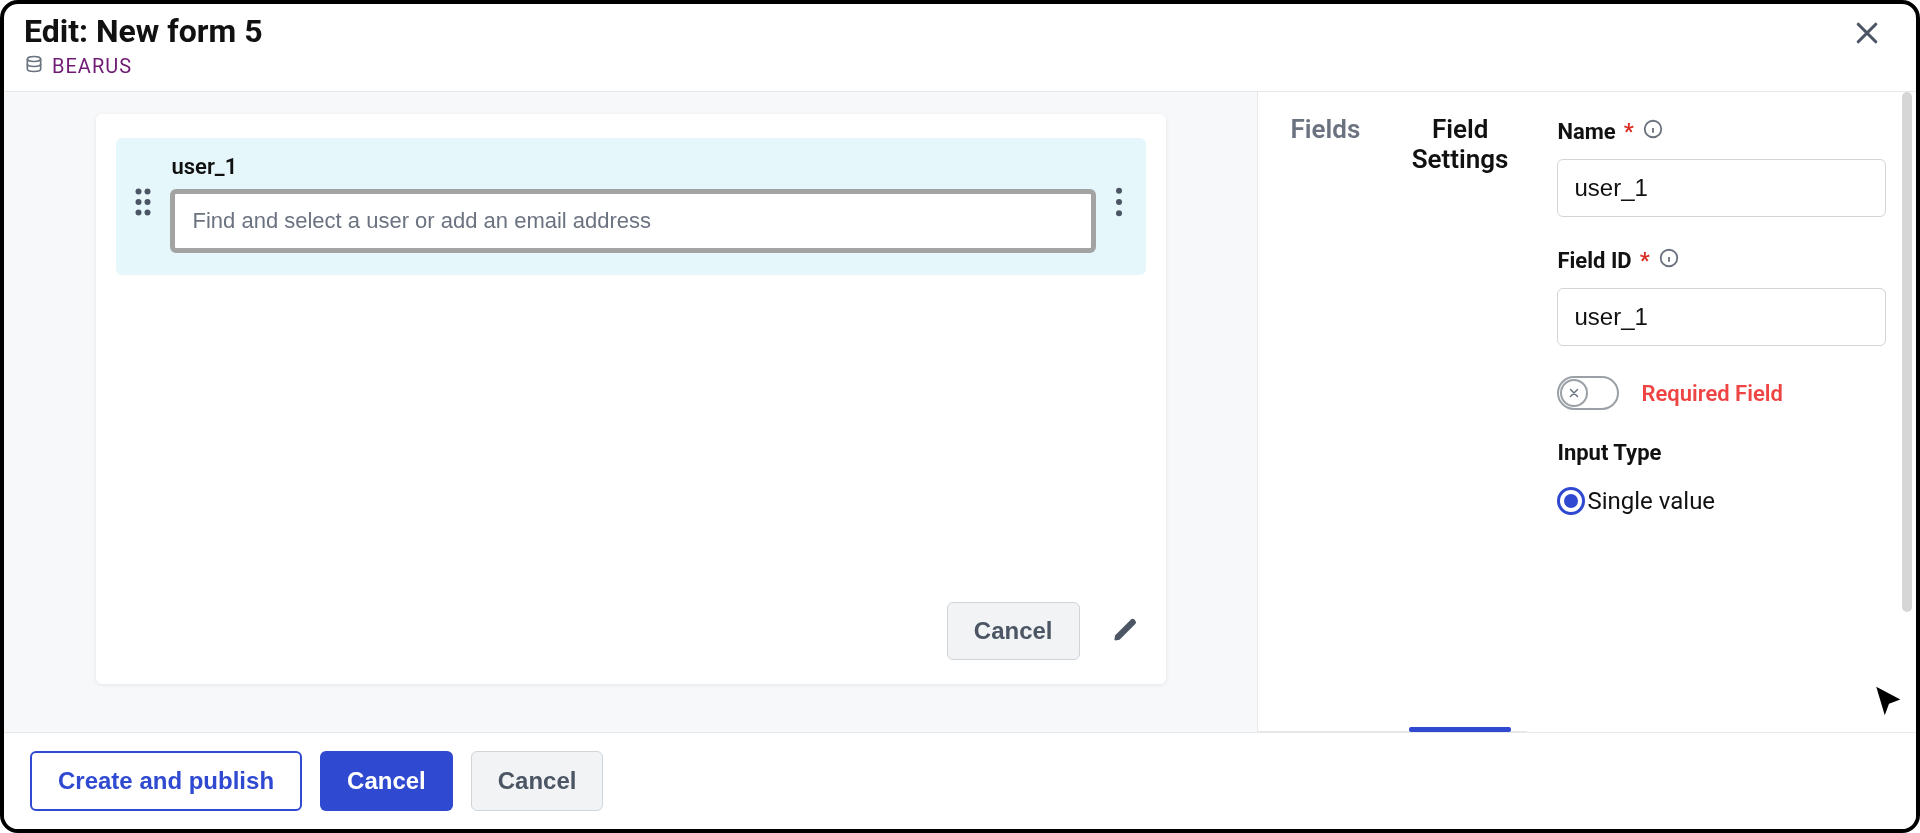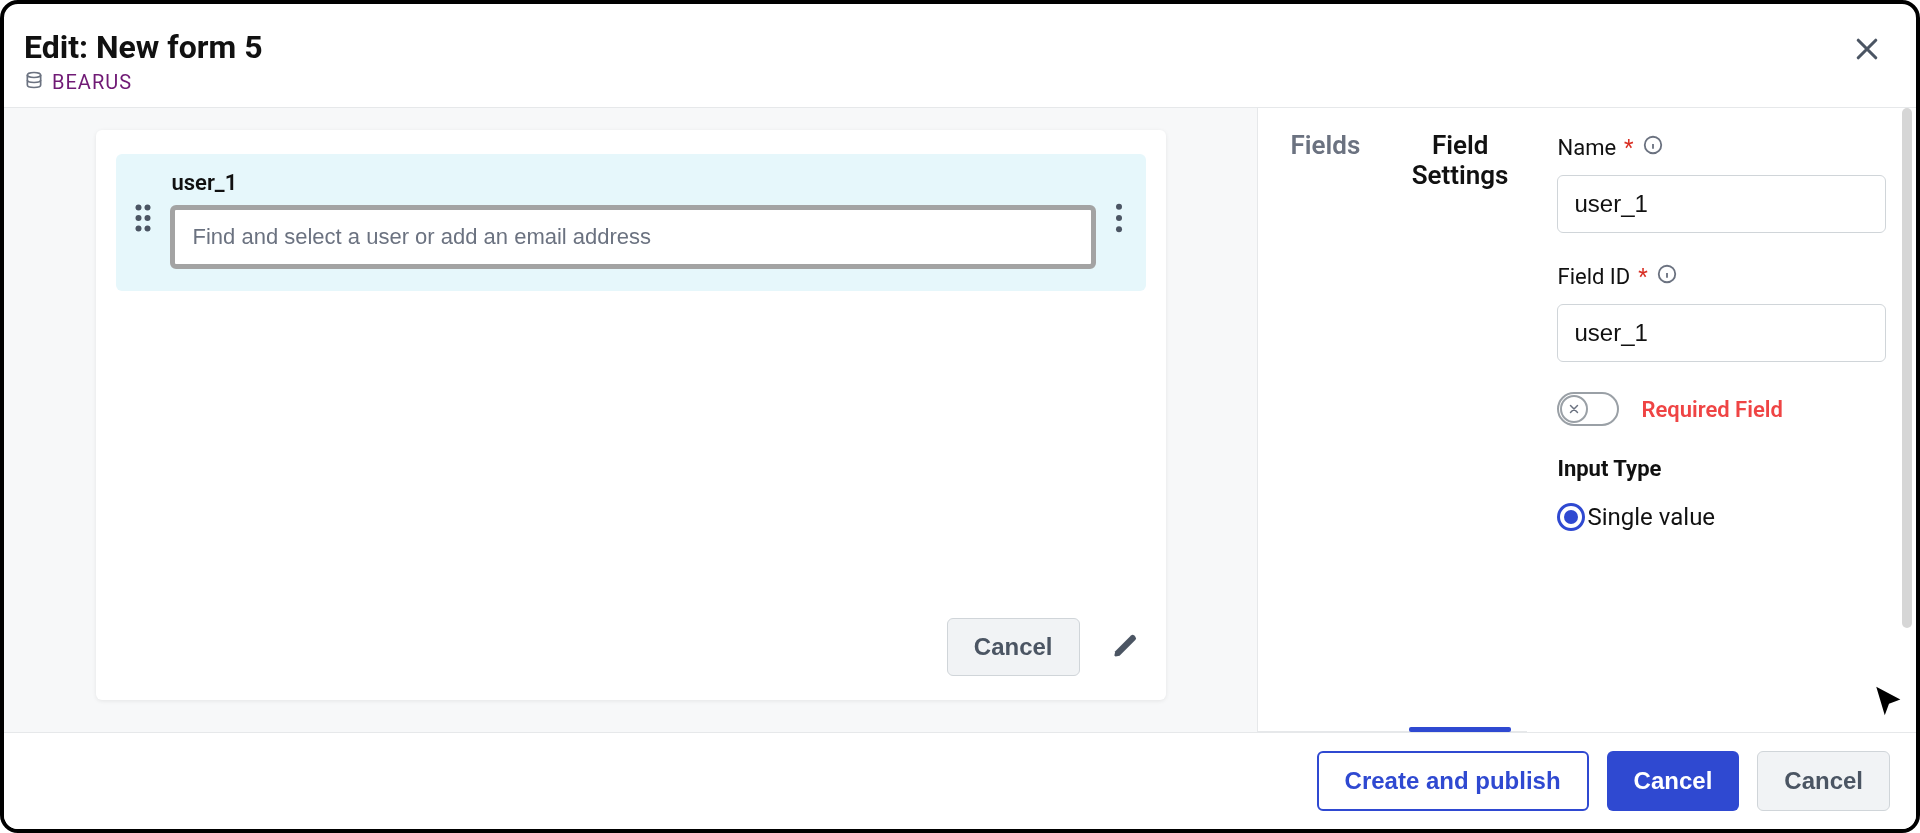--- a/index.html
+++ b/index.html
@@ -5,21 +5,21 @@
 * { box-sizing: border-box; margin: 0; padding: 0; }
 body {
   font-family: -apple-system, BlinkMacSystemFont, "Segoe UI", Roboto, Helvetica, Arial, sans-serif;
   background: #fff;
   width: 1920px; height: 833px; overflow: hidden;
   border: 4px solid #000; border-radius: 18px;
 }
 .modal { display:flex; flex-direction:column; height:100%; }
 .header {
   display:flex; align-items:flex-start; justify-content:space-between;
-  padding: 24px 28px 12px 20px;
+  padding: 8px 28px 12px 20px;
   border-bottom: 1px solid #e6e8ea;
 }
 .header-left { display:flex; flex-direction:column; gap:4px; }
 .header-title { font-size:32px; font-weight:700; color:#111; }
 .header-sub { display:flex; align-items:flex-start; gap:8px; color:#701a75; font-size:20px; letter-spacing:1px; }
 .db-icon svg { width:20px; height:20px; stroke:#6b7280; fill:none; stroke-width:2; }
 .close-btn { background:none; border:none; cursor:pointer; padding:6px; color:#4b5563; }
 .close-btn svg { width:30px; height:30px; stroke:currentColor; stroke-width:2.5; fill:none; stroke-linecap:round; }
 
 .body { flex:1; display:flex; min-height:0; }
@@ -60,21 +60,21 @@
 .pencil-btn svg { width:28px; height:28px; fill:currentColor; }
 
 .sidebar { width:658px; display:flex; flex-direction:row; background:#fff; position:relative; }
 .tabs { display:flex; border-bottom:1px solid #e6e8ea; }
 .tab { flex:1; text-align:center; padding:22px 10px; font-size:26px; font-weight:600; color:#6b7280; cursor:pointer; position:relative; }
 .tab.active { color:#111; }
 .tab.active::after { content:""; position:absolute; left:12%; right:12%; bottom:-1px; height:5px; background:#2f49d1; border-radius:2px; }
 
 .settings-body { padding: 26px 30px; overflow-y:auto; flex:1; position:relative; }
 .setting-group { margin-bottom:30px; }
-.setting-label { font-size:22px; font-weight:400; color:#111; display:flex; align-items:center; gap:8px; margin-bottom:14px; }
+.setting-label { font-size:22px; font-weight:700; color:#111; display:flex; align-items:center; gap:8px; margin-bottom:14px; }
 .req-star { color:#d93025; }
 .info-icon svg { width:22px; height:22px; fill:none; stroke:#6b7280; stroke-width:2; }
 .setting-input {
   width:100%; border:1px solid #d0d5d9; border-radius:6px; background:#fff;
   padding:14px 16px; font-size:24px; color:#111;
 }
 .toggle-row { display:flex; align-items:center; gap:22px; }
 .toggle {
   width:62px; height:34px; border-radius:18px; border:2px solid #9aa0a6; background:#fff; position:relative; cursor:pointer;
 }
@@ -89,21 +89,21 @@
 .radio-outer { width:28px; height:28px; border-radius:50%; border:3px solid #2f49d1; display:flex; align-items:center; justify-content:center; }
 .radio-inner { width:14px; height:14px; border-radius:50%; background:#2f49d1; }
 .radio-text { font-size:24px; color:#111; }
 
 .scrollbar-track {
   position:absolute; right:0; top:0; width:16px; height:520px; background:transparent;
 }
 .scrollbar-thumb { position:absolute; right:4px; top:0; width:10px; height:520px; background:#d6d6d6; border-radius:5px; }
 
 .footer {
-  border-top:1px solid #e6e8ea; padding:18px 26px; display:flex; justify-content:flex-end; gap:18px; background:#fff;
+  border-top:1px solid #e6e8ea; padding:18px 26px; display:flex; justify-content:flex-start; gap:18px; background:#fff;
 }
 .btn-outline-primary { background:#fff; color:#2f49d1; border:2px solid #2f49d1; }
 .btn-create { background:#2f49d1; color:#fff; }
 .btn-muted { background:#f1f3f5; color:#4b5563; border:1px solid #d0d5d9; }
 
 .cursor-arrow { position:absolute; bottom:10px; right:10px; pointer-events:none; }
 .cursor-arrow svg { width:34px; height:34px; fill:#000; }
 </style>
 </head>
 <body>

